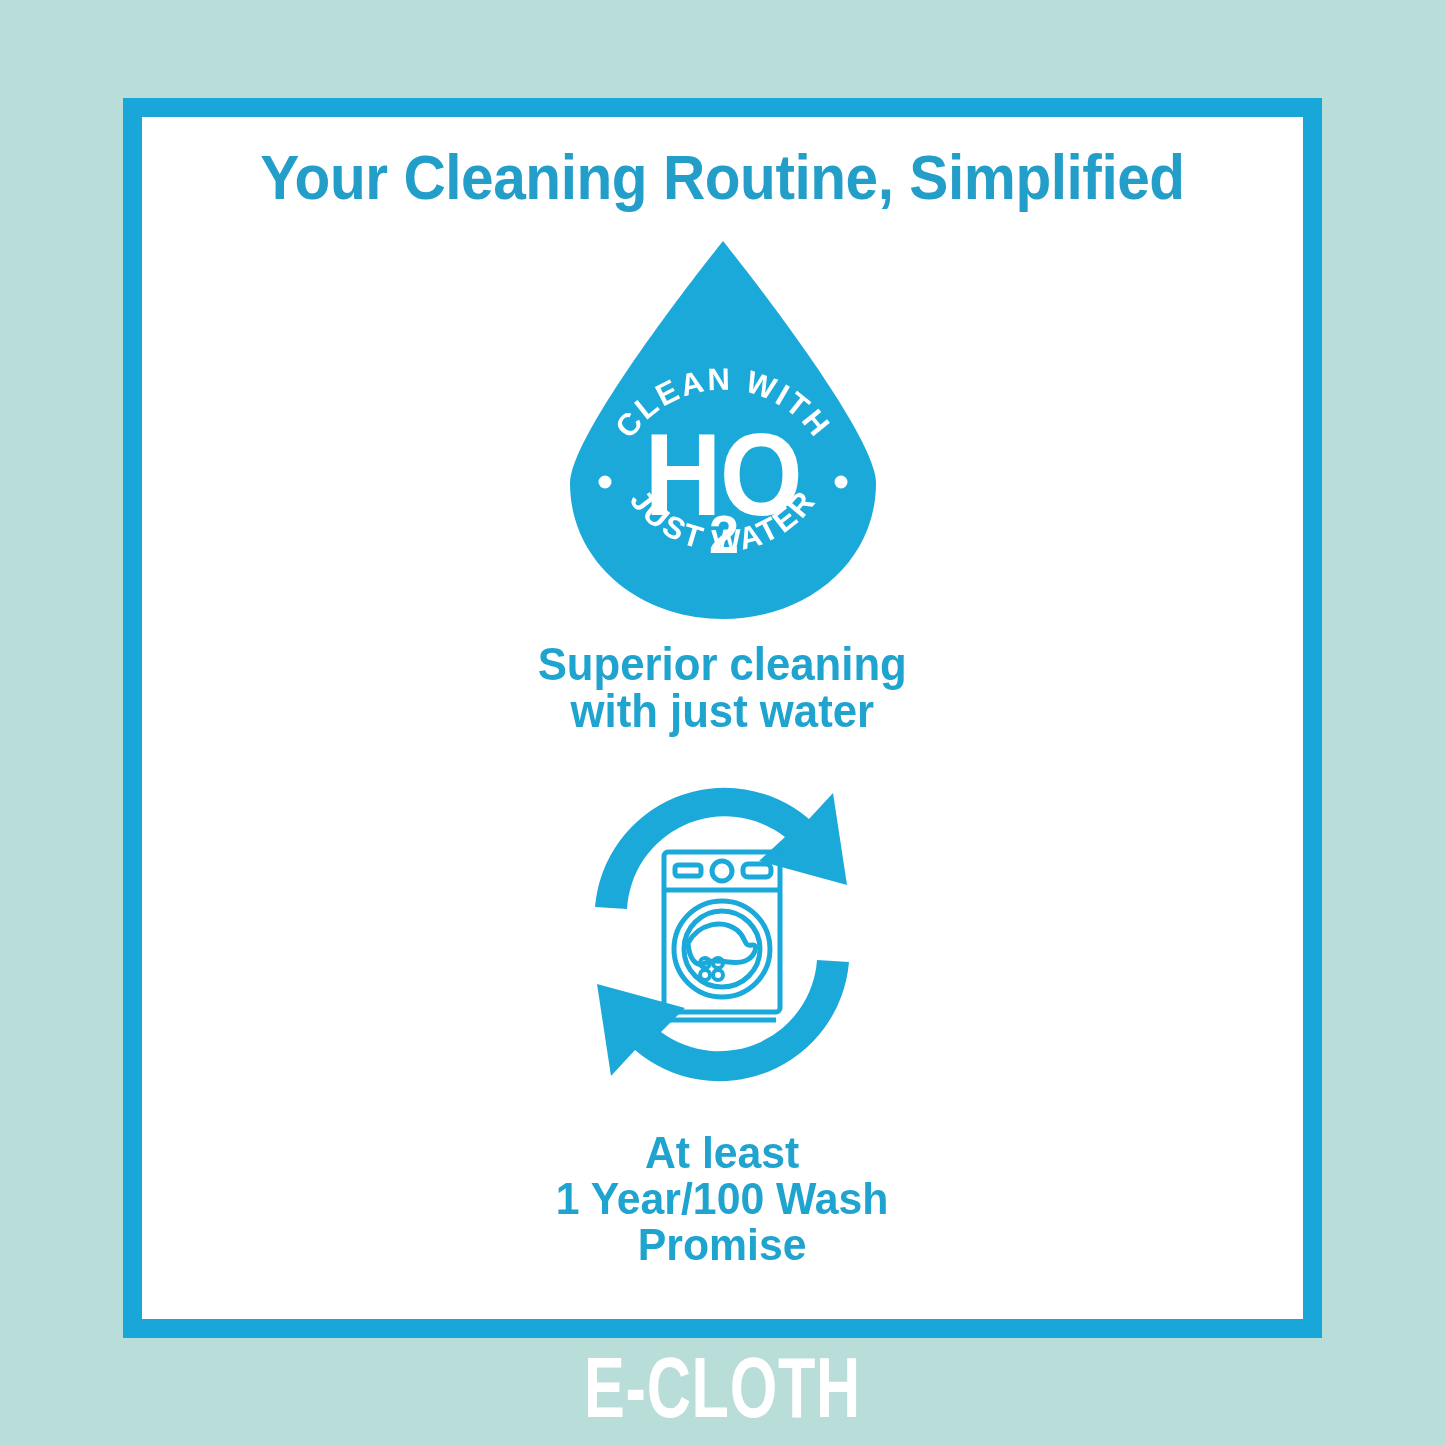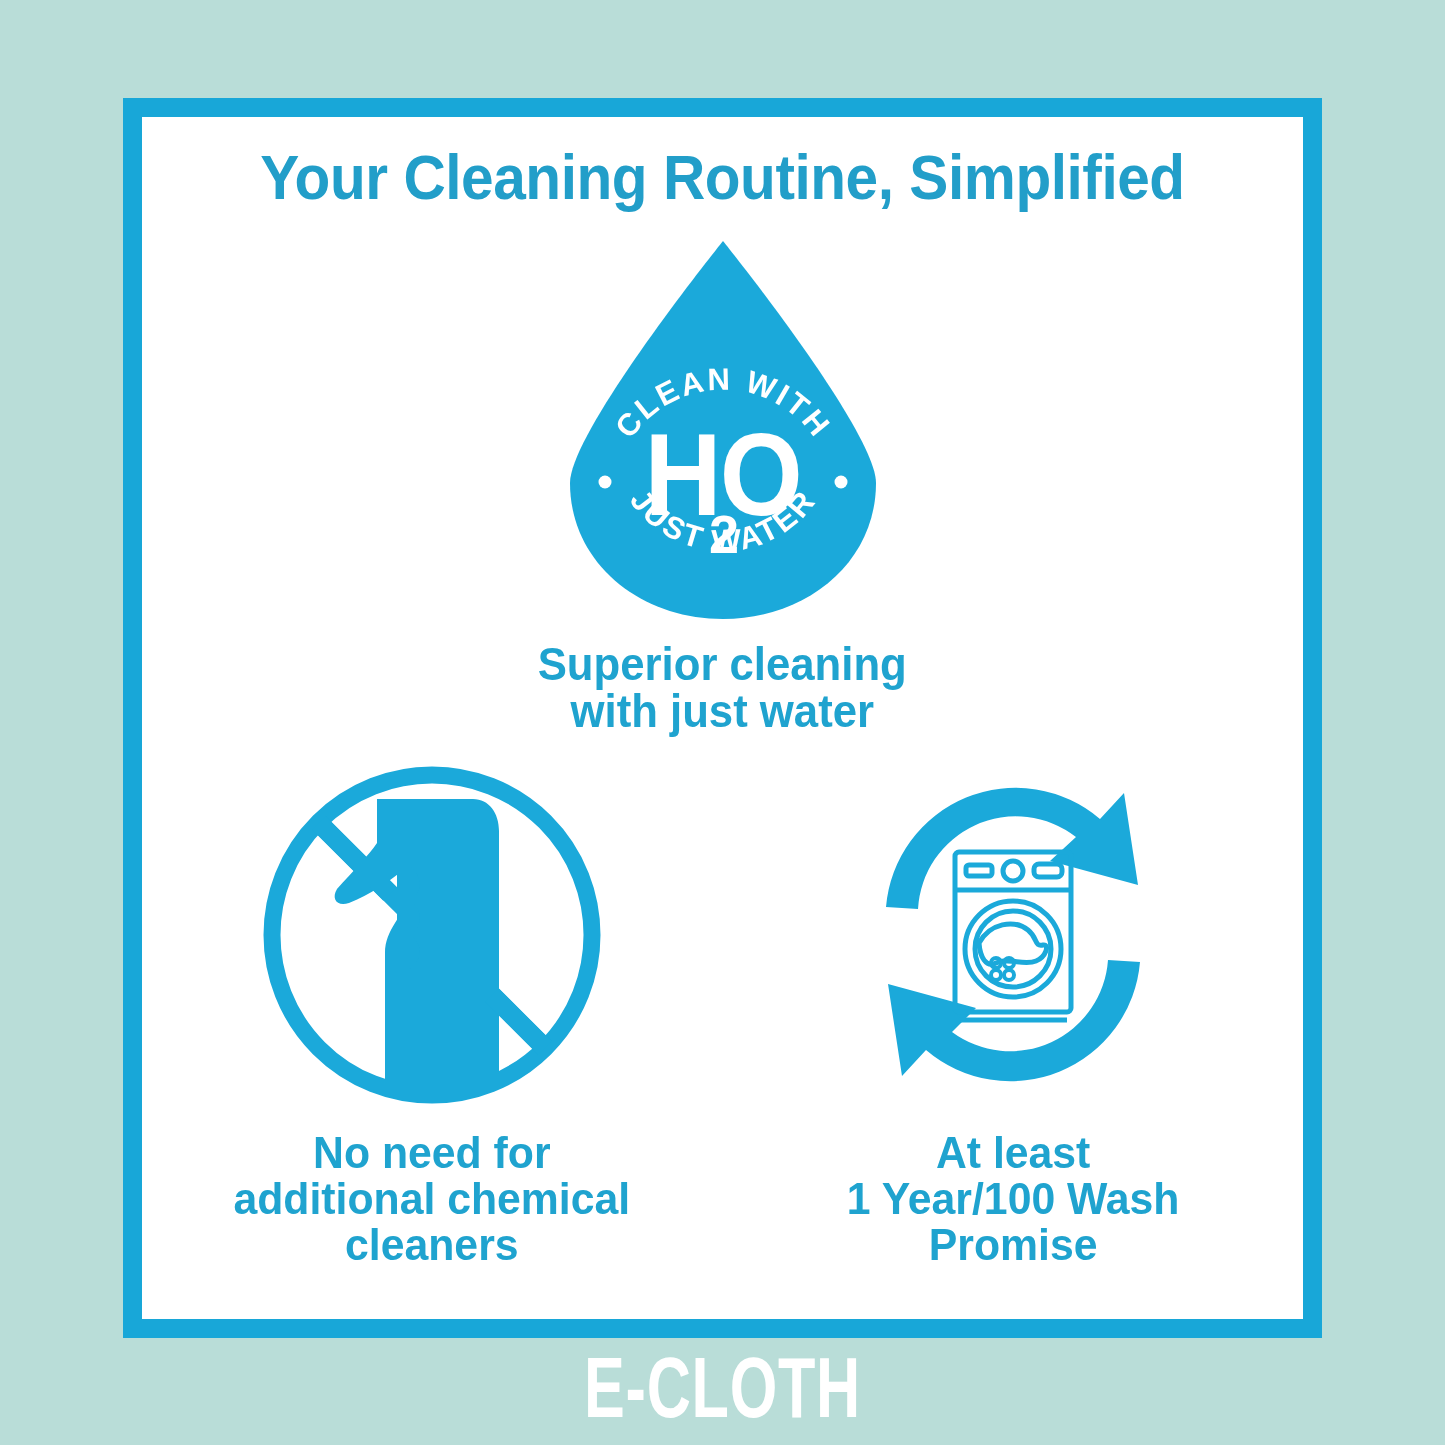--- a/index.html
+++ b/index.html
@@ -114,53 +114,20 @@
         </div>
 
         <div class="caption caption-top">
           <div>Superior cleaning</div>
           <div>with just water</div>
         </div>
       </div>
 
       <div class="row-bottom">
 
-        <div class="cell">
-          <div class="icon-box">
-            <svg viewBox="0 0 350 355" width="350" height="355">
-
-              <circle cx="175" cy="178" r="160" fill="none" stroke="#1ba9da" stroke-width="17"></circle>
-
-              <line x1="62" y1="66" x2="288" y2="291" stroke="#1ba9da" stroke-width="19"></line>
-
-              <g fill="#1ba9da">
-
-                <path d="M128 330 L128 196 C128 172 146 160 152 140 L152 60 L218 60
-                         C232 60 242 72 242 88 L242 330 Z"></path>
-
-                <path d="M120 42 L216 42 C232 42 242 56 242 74 L242 92 L208 92 L208 60 L152 60
-                         L152 78 L120 78 Z"></path>
-
-                <path d="M120 78 L152 78 L152 108 C134 124 112 138 92 146
-                         C80 150 74 142 80 132 C96 114 112 98 120 86 Z"></path>
-
-                <path d="M152 108 C166 120 166 134 154 144 C166 154 166 168 154 178
-                         C166 188 166 202 152 212 L140 212 L140 108 Z"></path>
-              </g>
-
-              <line x1="235" y1="238" x2="288" y2="291" stroke="#1ba9da" stroke-width="19"></line>
-              <line x1="62" y1="66" x2="133" y2="137" stroke="#1ba9da" stroke-width="19"></line>
-            </svg>
-          </div>
-          <div class="caption">
-            <div>No need for</div>
-            <div>additional chemical</div>
-            <div>cleaners</div>
-          </div>
-        </div>
 
         <div class="cell">
           <div class="icon-box">
             <svg viewBox="0 0 350 355" width="350" height="355">
               <g fill="#1ba9da">
 
                 <path d="M48 150 A130 130 0 0 1 262 62 L286 36 L300 128 L212 104 L238 80
                          A98 98 0 0 0 80 152 Z"></path>
 
                 <path d="M302 205 A130 130 0 0 1 88 293 L64 319 L50 227 L138 251 L114 275

